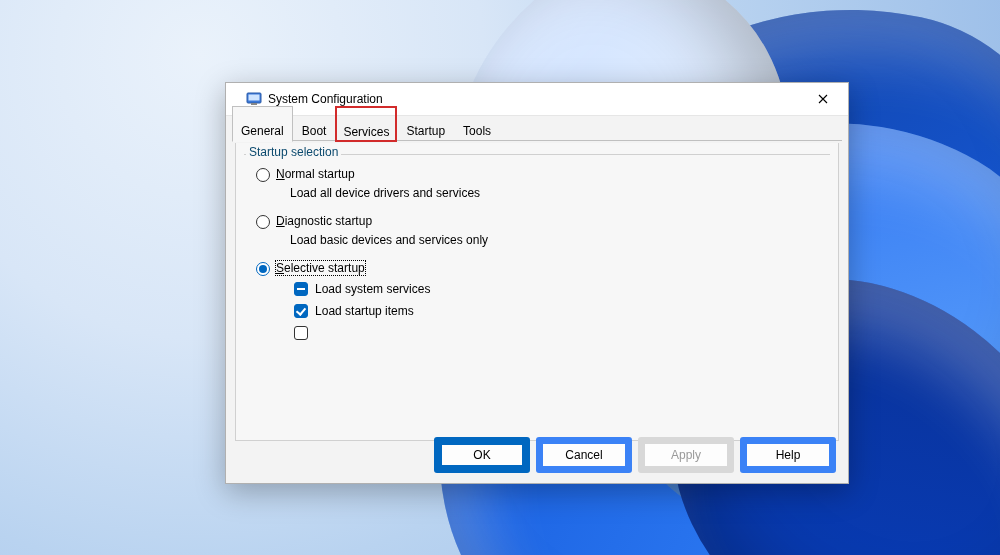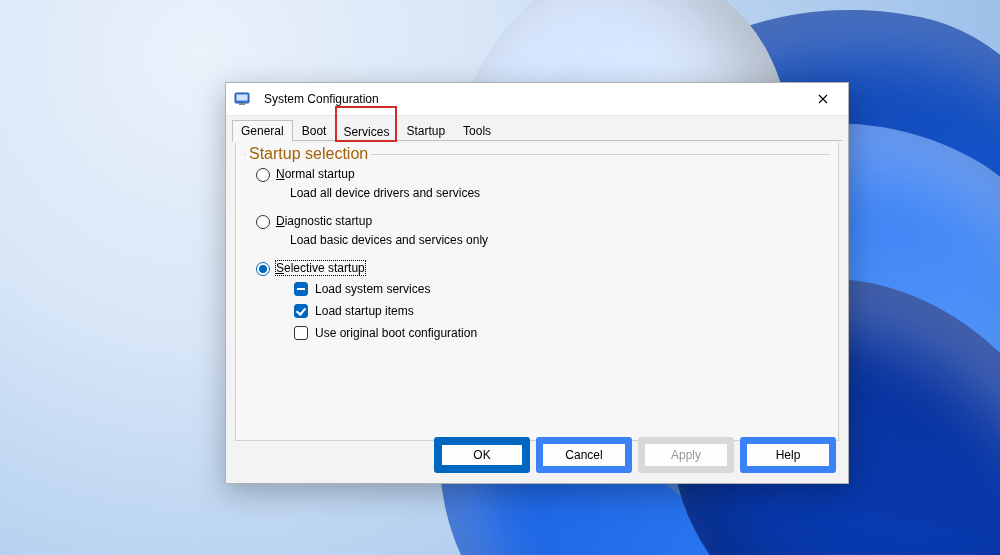--- a/index.html
+++ b/index.html
@@ -40,22 +40,21 @@
     background: #f3f3f3;
     border: 1px solid #b0b0b0;
     box-shadow: 0 8px 28px rgba(0,0,0,0.28);
   }
   .titlebar {
     height: 32px;
     background: #fff;
     border-bottom: 1px solid #e6e6e6;
     display: flex;
     align-items: center;
-    padding: 0 6px 0 8px;
-    gap: 8px;
+    padding: 0 6px 0 20px;
   }
   .titlebar .app-icon {
     width: 16px;
     height: 16px;
     margin-right: 6px;
     display: flex;
     align-items: center;
     justify-content: center;
   }
   .titlebar .title {
@@ -97,21 +96,21 @@
     border-bottom: none;
     background: transparent;
     cursor: default;
     z-index: 1;
   }
   .tab.active {
     background: #f7f7f7;
     border-color: #c0c0c0;
     border-bottom: 1px solid #f7f7f7;
     margin-bottom: -1px;
-    padding-top: 3px;
+    padding-top: 17px;
     text-align: center;
   }
   .tab.highlight {
     border: 2px solid #d22b2b;
     padding: 17px 6px 1px 6px;
     margin-bottom: -1px;
   }
   .panel {
     position: absolute;
     left: 9px;
@@ -119,22 +118,22 @@
     top: 60px;
     bottom: 42px;
     background: #f7f7f7;
     border: 1px solid #d0d0d0;
     border-top: none;
   }
   .group-label {
     position: absolute;
     left: 10px;
     top: 2px;
-    font-size: 16px;
-    color: #a16207;
+    font-size: 12px;
+    color: #0c4a6e;
     background: #f7f7f7;
     padding: 0 3px;
   }
   .group-line {
     position: absolute;
     left: 8px;
     right: 8px;
     top: 11px;
     border-top: 1px solid #d0d0d0;
   }
@@ -336,21 +335,20 @@
           <div class="subopt">
             <div class="checkbox indet"></div>
             <span><span></span><span class="underline">L</span><span>oad system services</span></span>
           </div>
           <div class="subopt">
             <div class="checkbox checked"></div>
             <span><span>L</span><span class="underline">o</span><span>ad startup items</span></span>
           </div>
           <div class="subopt">
             <div class="checkbox"></div>
-            <span><span></span><span class="underline">U</span><span>se original boot configuration</span></span>
           </div>
         </div>
 
       </div>
     </div>
 
     <div class="buttons">
       <div class="btn default">OK</div>
       <div class="btn">Cancel</div>
       <div class="btn disabled">Apply</div>

